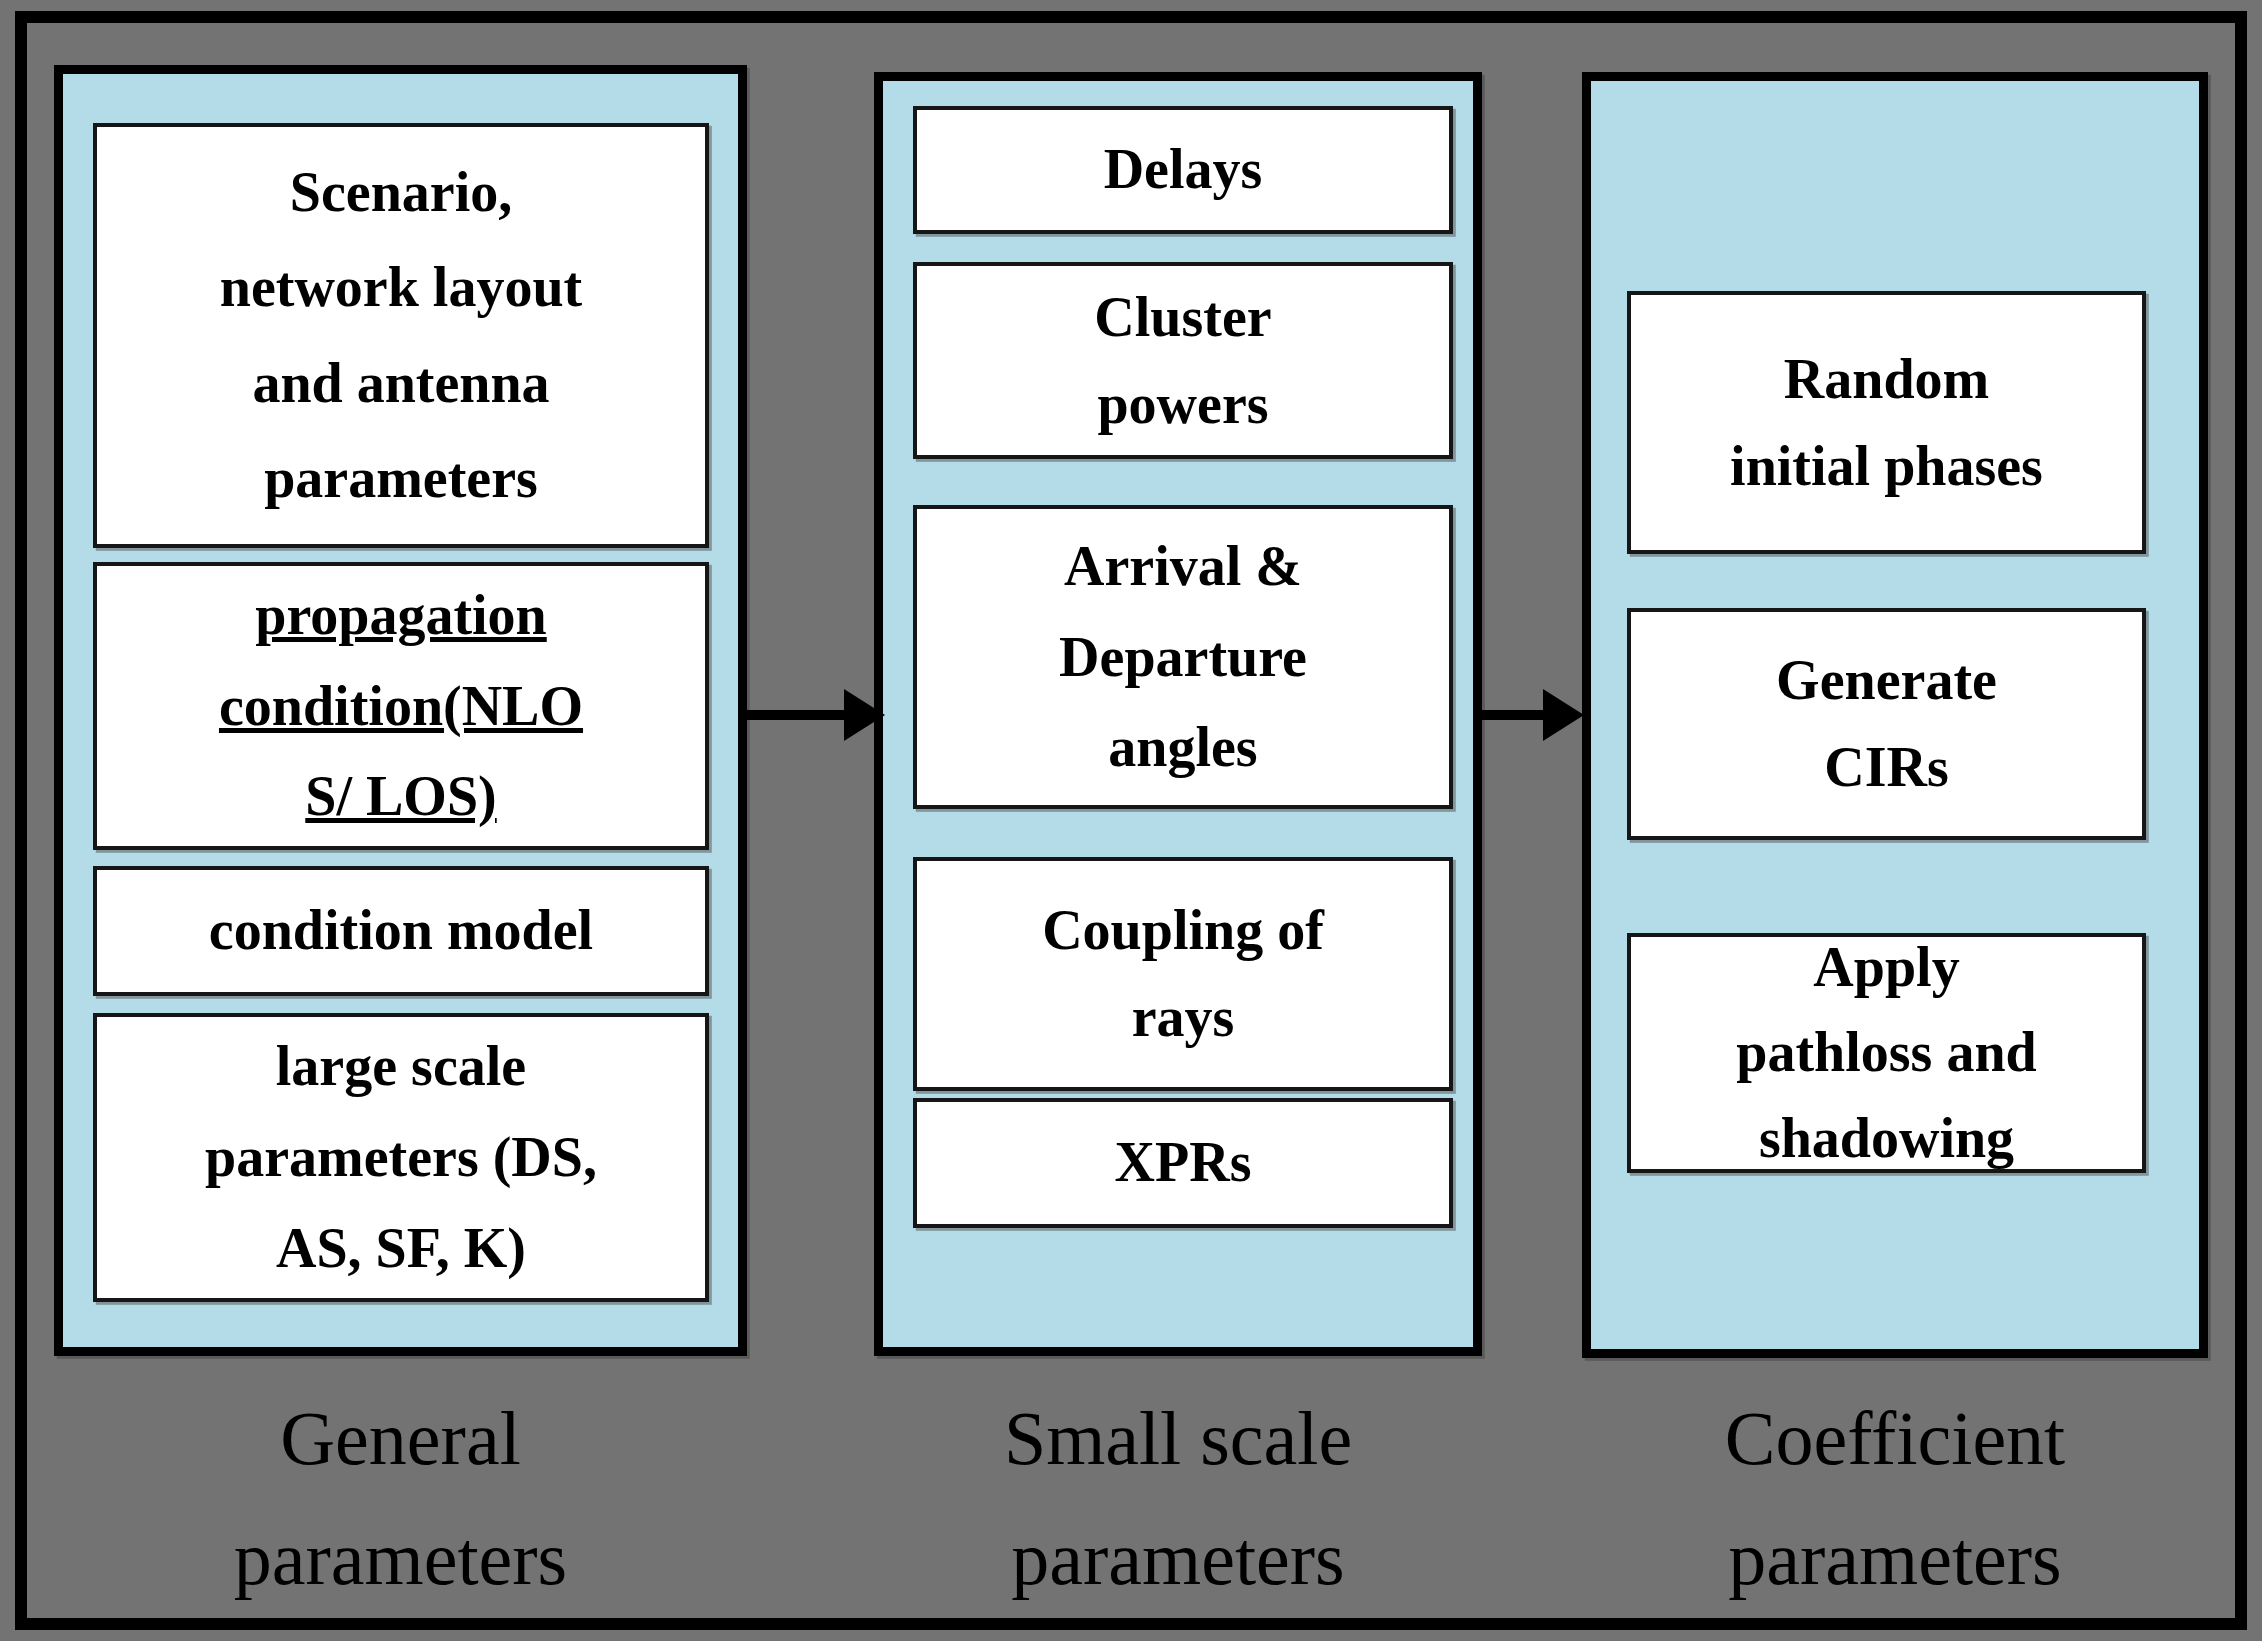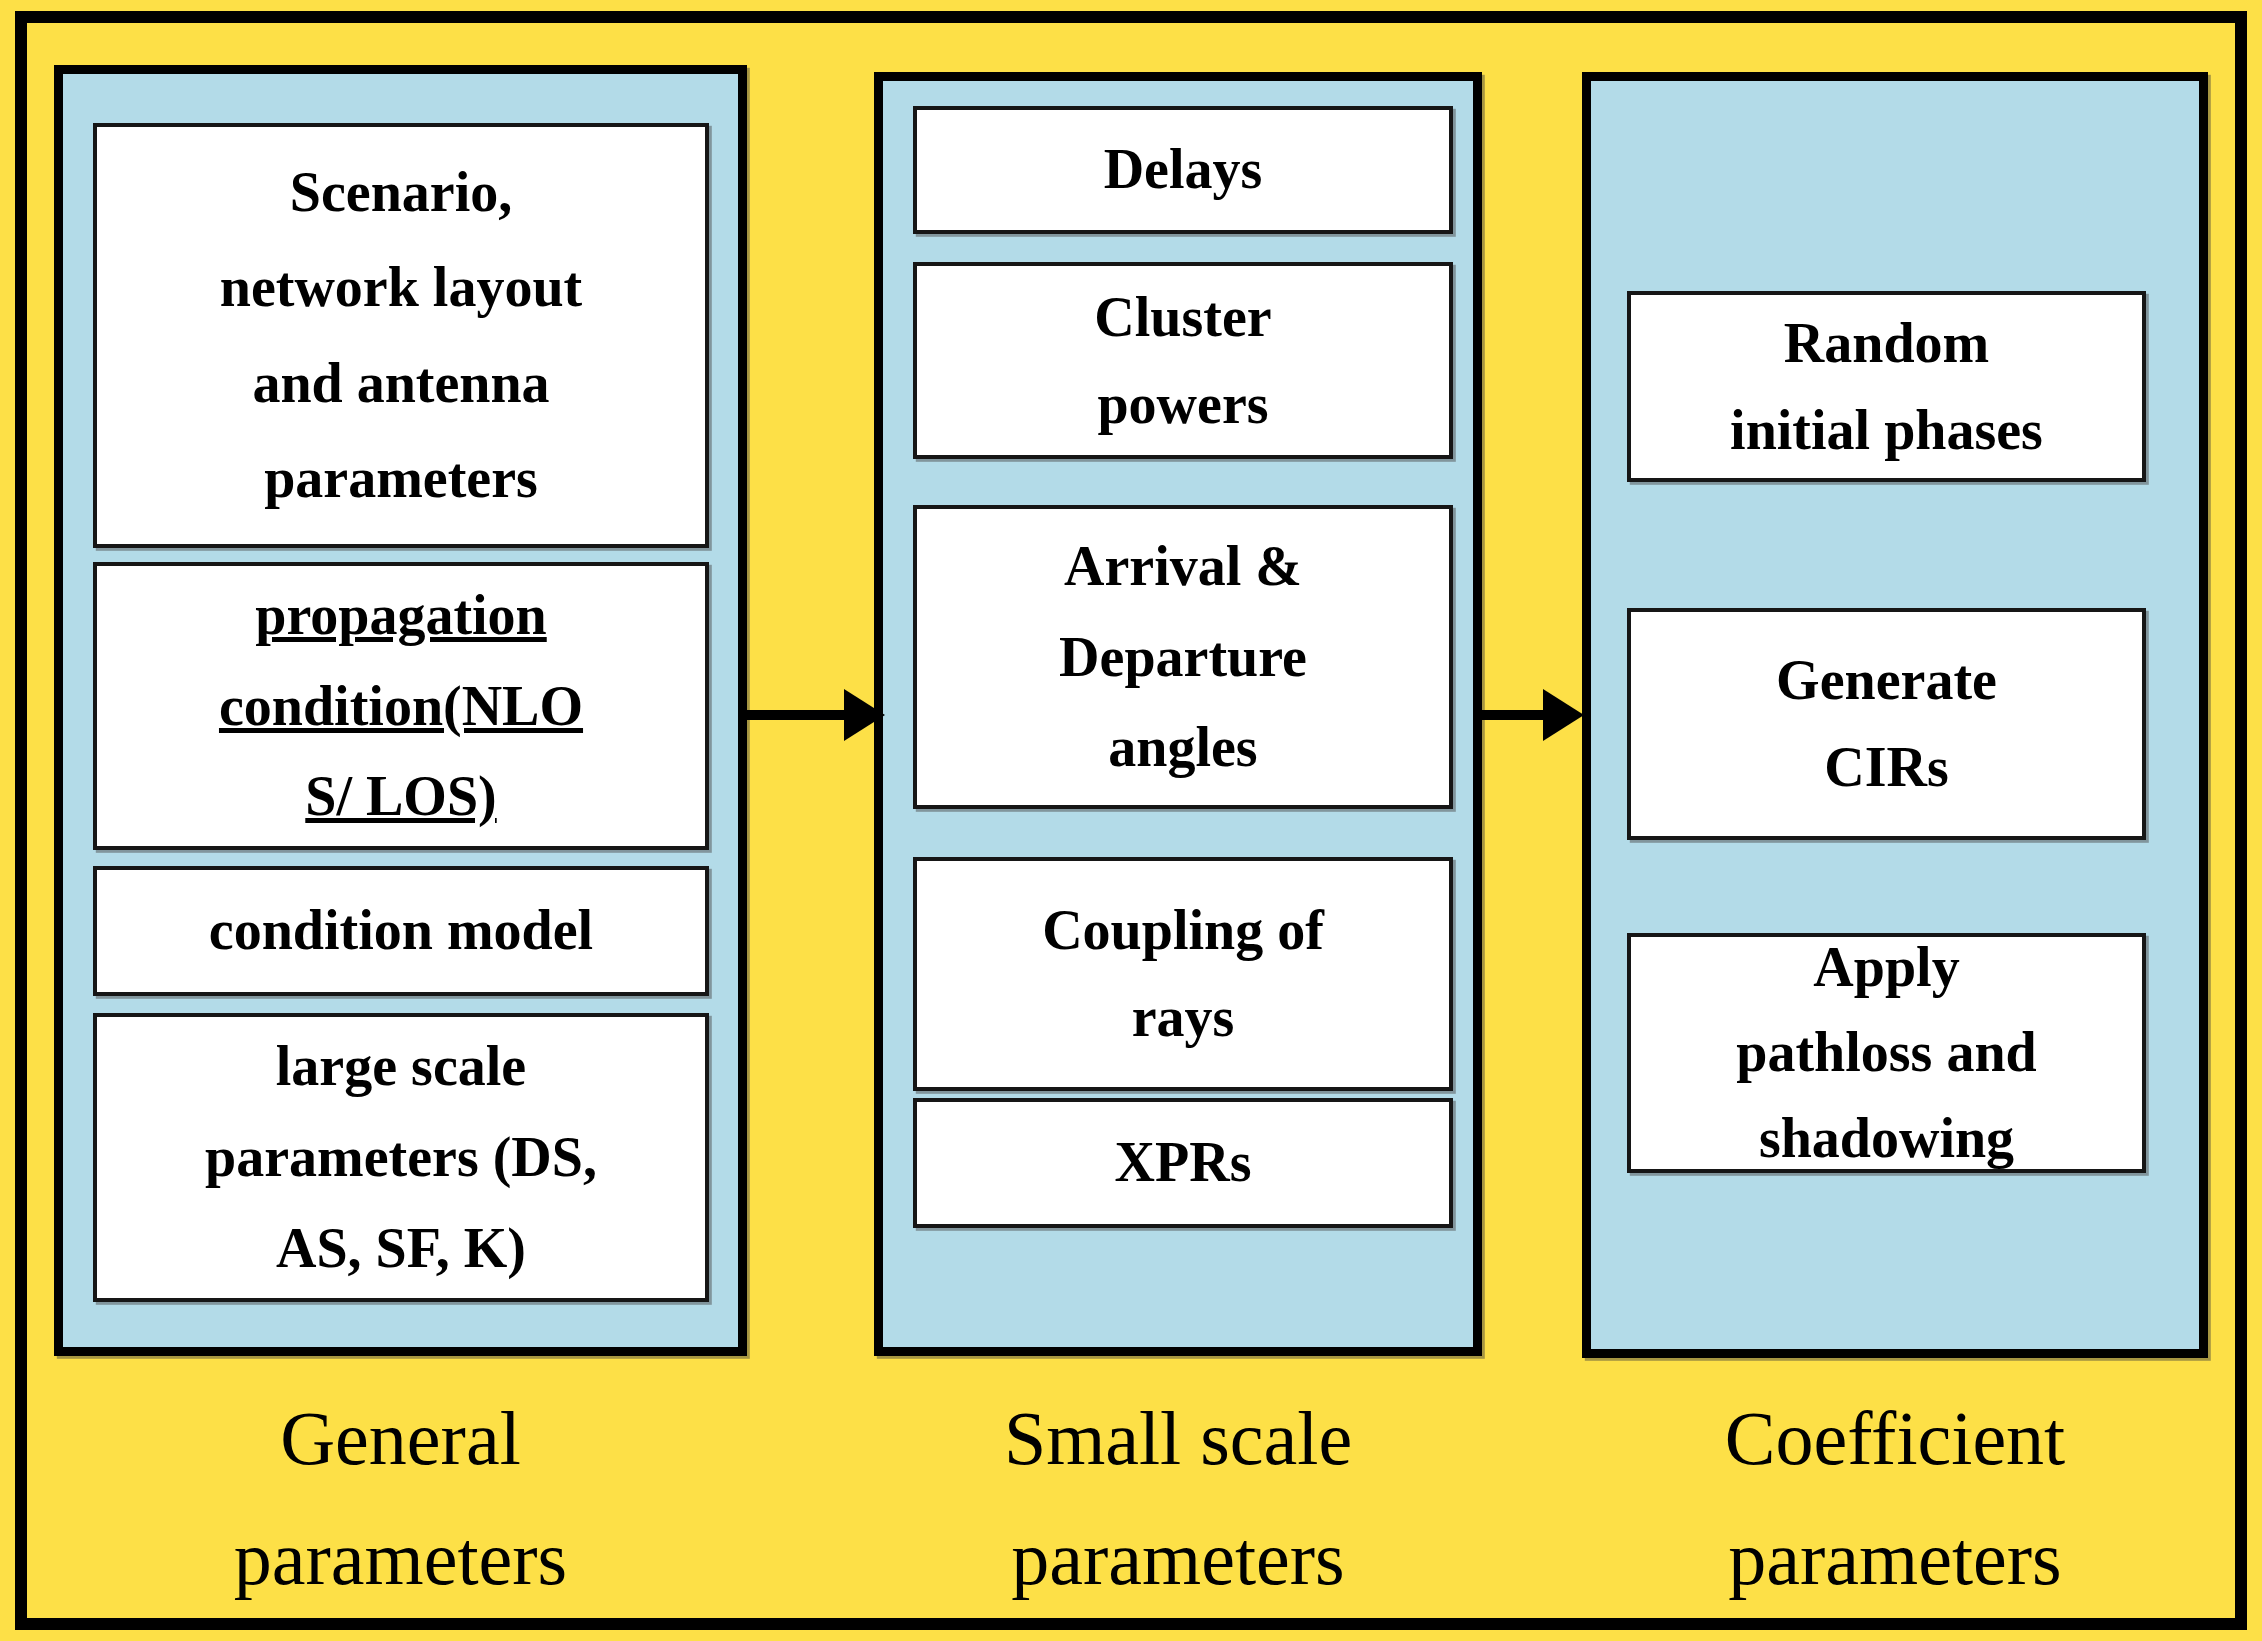--- a/index.html
+++ b/index.html
@@ -5,21 +5,21 @@
   :root{
     --panel-blue:#b3dbe8;
     --line-black:#000000;
     --box-white:#ffffff;
     --text-black:#000000;
   }
   html,body{margin:0;padding:0;background:#ffffff;}
   .stage{
     position:relative;
     width:2262px;height:1642px;
-    background:#fde047;
+    background:#737373;
     font-family:"Liberation Serif","DejaVu Serif",serif;
     color:var(--text-black);
     overflow:hidden;
   }
   .frame{
     position:absolute;left:15px;top:11px;right:15px;bottom:12px;
     border:12px solid var(--line-black);
     background:transparent;
   }
   .panel{
@@ -54,21 +54,21 @@
   .b14{top:1013px;height:289px;line-height:1.62;}
   
   .c2{left:913px;width:540px;}
   .b21{top:106px;height:128px;}
   .b22{top:262px;height:197px;line-height:1.55;}
   .b23{top:505px;height:304px;line-height:1.62;}
   .b24{top:857px;height:234px;line-height:1.55;}
   .b25{top:1098px;height:130px;}
   
   .c3{left:1627px;width:519px;}
-  .b31{top:291px;height:191px;line-height:1.55;}
+  .b31{top:291px;height:263px;line-height:1.55;}
   .b32{top:608px;height:232px;line-height:1.55;}
   .b33{top:933px;height:240px;line-height:1.52;}
   
   .arrow{position:absolute;}
   .arrow .shaft{
     position:absolute;top:0;left:0;height:10.2px;background:var(--line-black);
   }
   .arrow .head{
     position:absolute;width:0;height:0;
     border-top:26px solid transparent;

